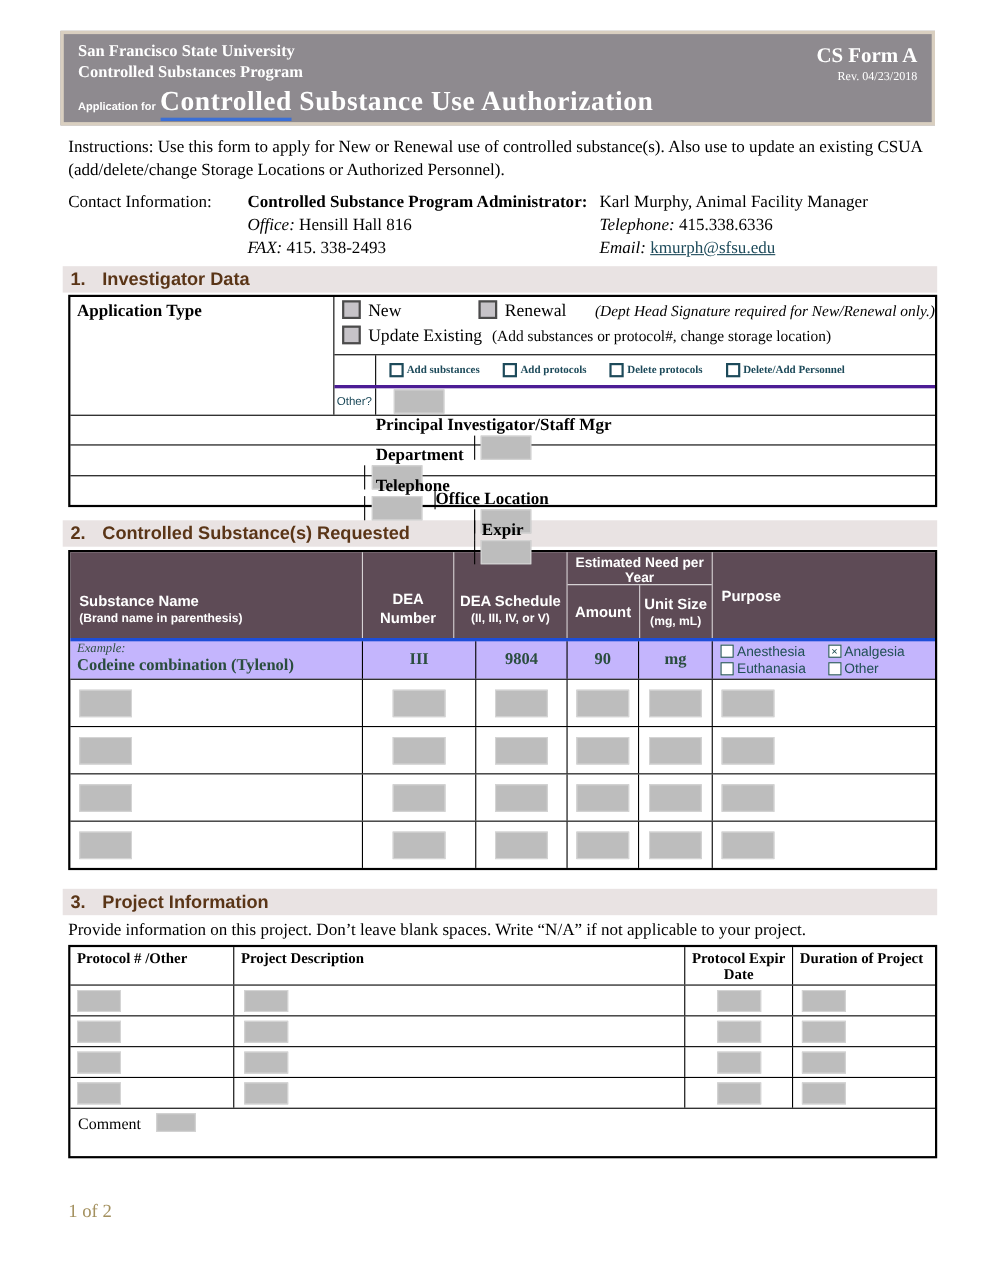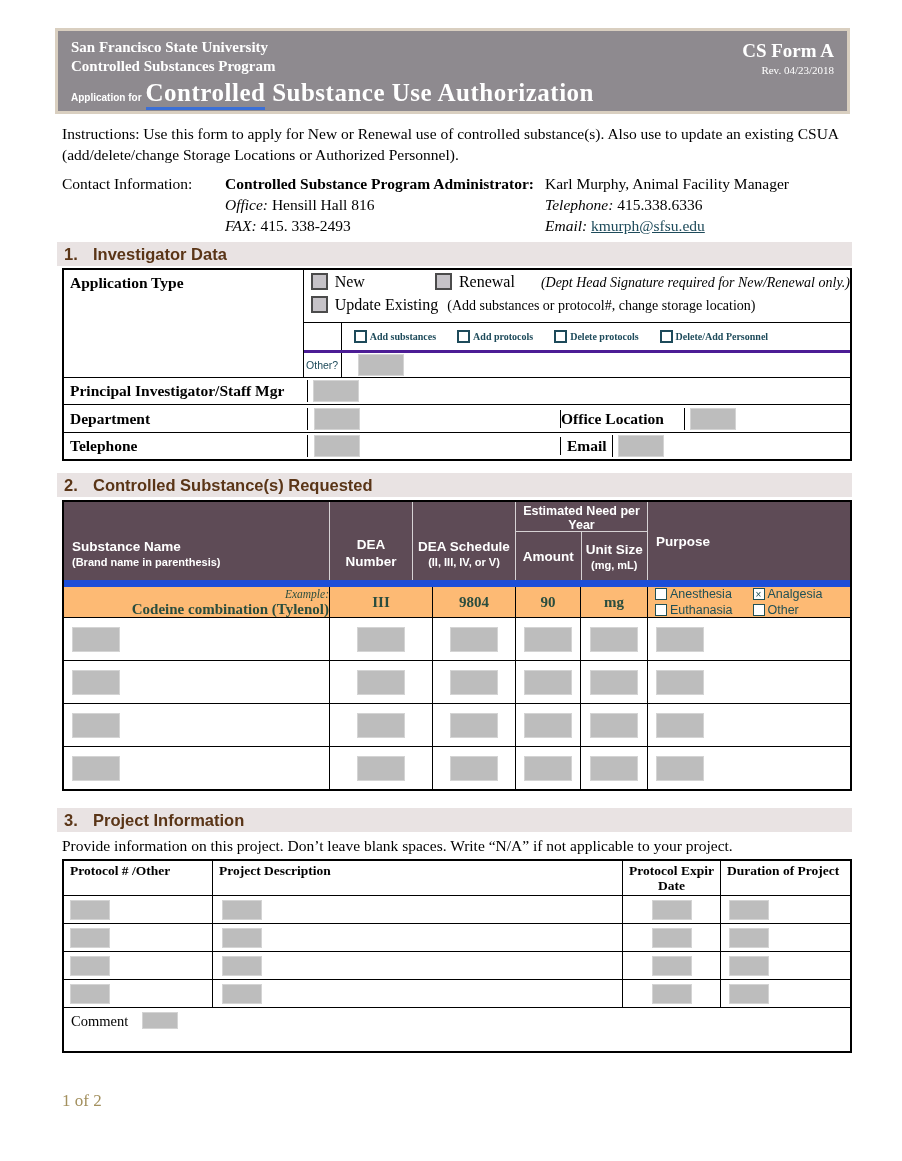--- a/index.html
+++ b/index.html
@@ -59,21 +59,21 @@
   .tealbox {
     width:13px; height:13px; border:2px solid #1d4a5a;
     display:inline-flex; align-items:center; justify-content:center;
     font-size:10px; color:#1d4a5a; background:#fff; vertical-align:-2px; margin-right:3px;
   }
   .tealbox.small { width:12px; height:12px; border-width:1.5px; border-color:#215055; color:#215055; }
 
   
   .inv-table { margin-left:62px; width:790px; border:2px solid #000; margin-top:2px; font-size:15.5px; }
   .irow { display:flex; }
-  .irow + .irow { border-top:1px solid #000; }
+  .irow + .irow { border-top:1px solid #000;flex-direction:column; }
   .ilabel { width:243px; font-weight:bold; padding-left:6px; }
   .icell { border-left:1px solid #000; }
   .apt-right { flex:1; display:flex; flex-direction:column; }
   .apt-main { padding:3px 0 3px 7px; font-size:16px; }
   .apt-line { height:23px; white-space:nowrap; }
   .note-it { font-style:italic; font-size:14px; }
   .note-pl { font-size:14px; }
   .apt-opts { border-top:1px solid #000; display:flex; height:28px; }
   .apt-spacer { width:38px; border-right:1px solid #000; }
   .apt-optlist {
@@ -112,21 +112,21 @@
   .shc-dea   { width:83px;  text-align:center; padding-top:24px; }
   .shc-need  { width:132px; flex-direction:column; justify-content:flex-start; }
   .need-top  { height:30px; border-bottom:1px solid rgba(255,255,255,0.75); text-align:center;
                font-size:12.5px; line-height:14px; padding-top:2px; }
   .need-bot  { flex:1; display:flex; }
   .need-amt  { width:65px; display:flex; align-items:center; justify-content:center; }
   .need-unit { width:67px; border-left:1px solid rgba(255,255,255,0.75);
                display:flex; flex-direction:column; align-items:center; justify-content:center; }
   .shc-purp  { flex:1; padding-left:8px; justify-content:center; }
 
-  .ex-row { display:flex; background:#fdba74; height:37px; border-top:7px solid #1d4ed8; color:#2a4d3e;text-align:right; }
+  .ex-row { display:flex; background:#c4b5fd; height:37px; border-top:3px solid #1d4ed8; color:#2a4d3e; }
   .ex-cell { border-left:1px solid #000; display:flex; align-items:center; justify-content:center;
              font-weight:bold; font-size:15px; }
   .ex-name { width:265px; border-left:none; display:block; padding:1px 0 0 6px; }
   .ex-lbl  { font-style:italic; font-size:11.5px; line-height:13px; font-weight:normal; }
   .ex-sub  { font-weight:bold; font-size:15px; line-height:17px; }
   .exc-sched { width:103px; } .exc-dea { width:83px; } .exc-amt { width:65px; } .exc-unit { width:67px; }
   .exc-purp { flex:1; display:grid; grid-template-columns:1fr 1fr; align-content:center;
               row-gap:2px; padding-left:7px; font-family:"Liberation Sans", sans-serif;
               font-size:12.5px; color:#215055; font-weight:normal; }
   .p-item { display:inline-flex; align-items:center; }
@@ -255,21 +255,21 @@
       <div class="icell w124">Office Location</div>
       <div class="icell fill-cell">
           <span class="inp"></span>
         </div>
     </div>
     <div class="irow r-h27">
       <div class="ilabel" style="display:flex;align-items:center;">Telephone</div>
       <div class="icell w253">
           <span class="inp"></span>
         </div>
-      <div class="icell w52">Email</div>
+      <div class="icell w52">Expir</div>
       <div class="icell fill-cell">
           <span class="inp"></span>
         </div>
     </div>
   </div>
 
   <div class="band" style="margin-top:12px;"><span class="num">2.</span><span>Controlled Substance(s) Requested</span></div>
 
   <div class="sub-table">
     <div class="sub-head">

